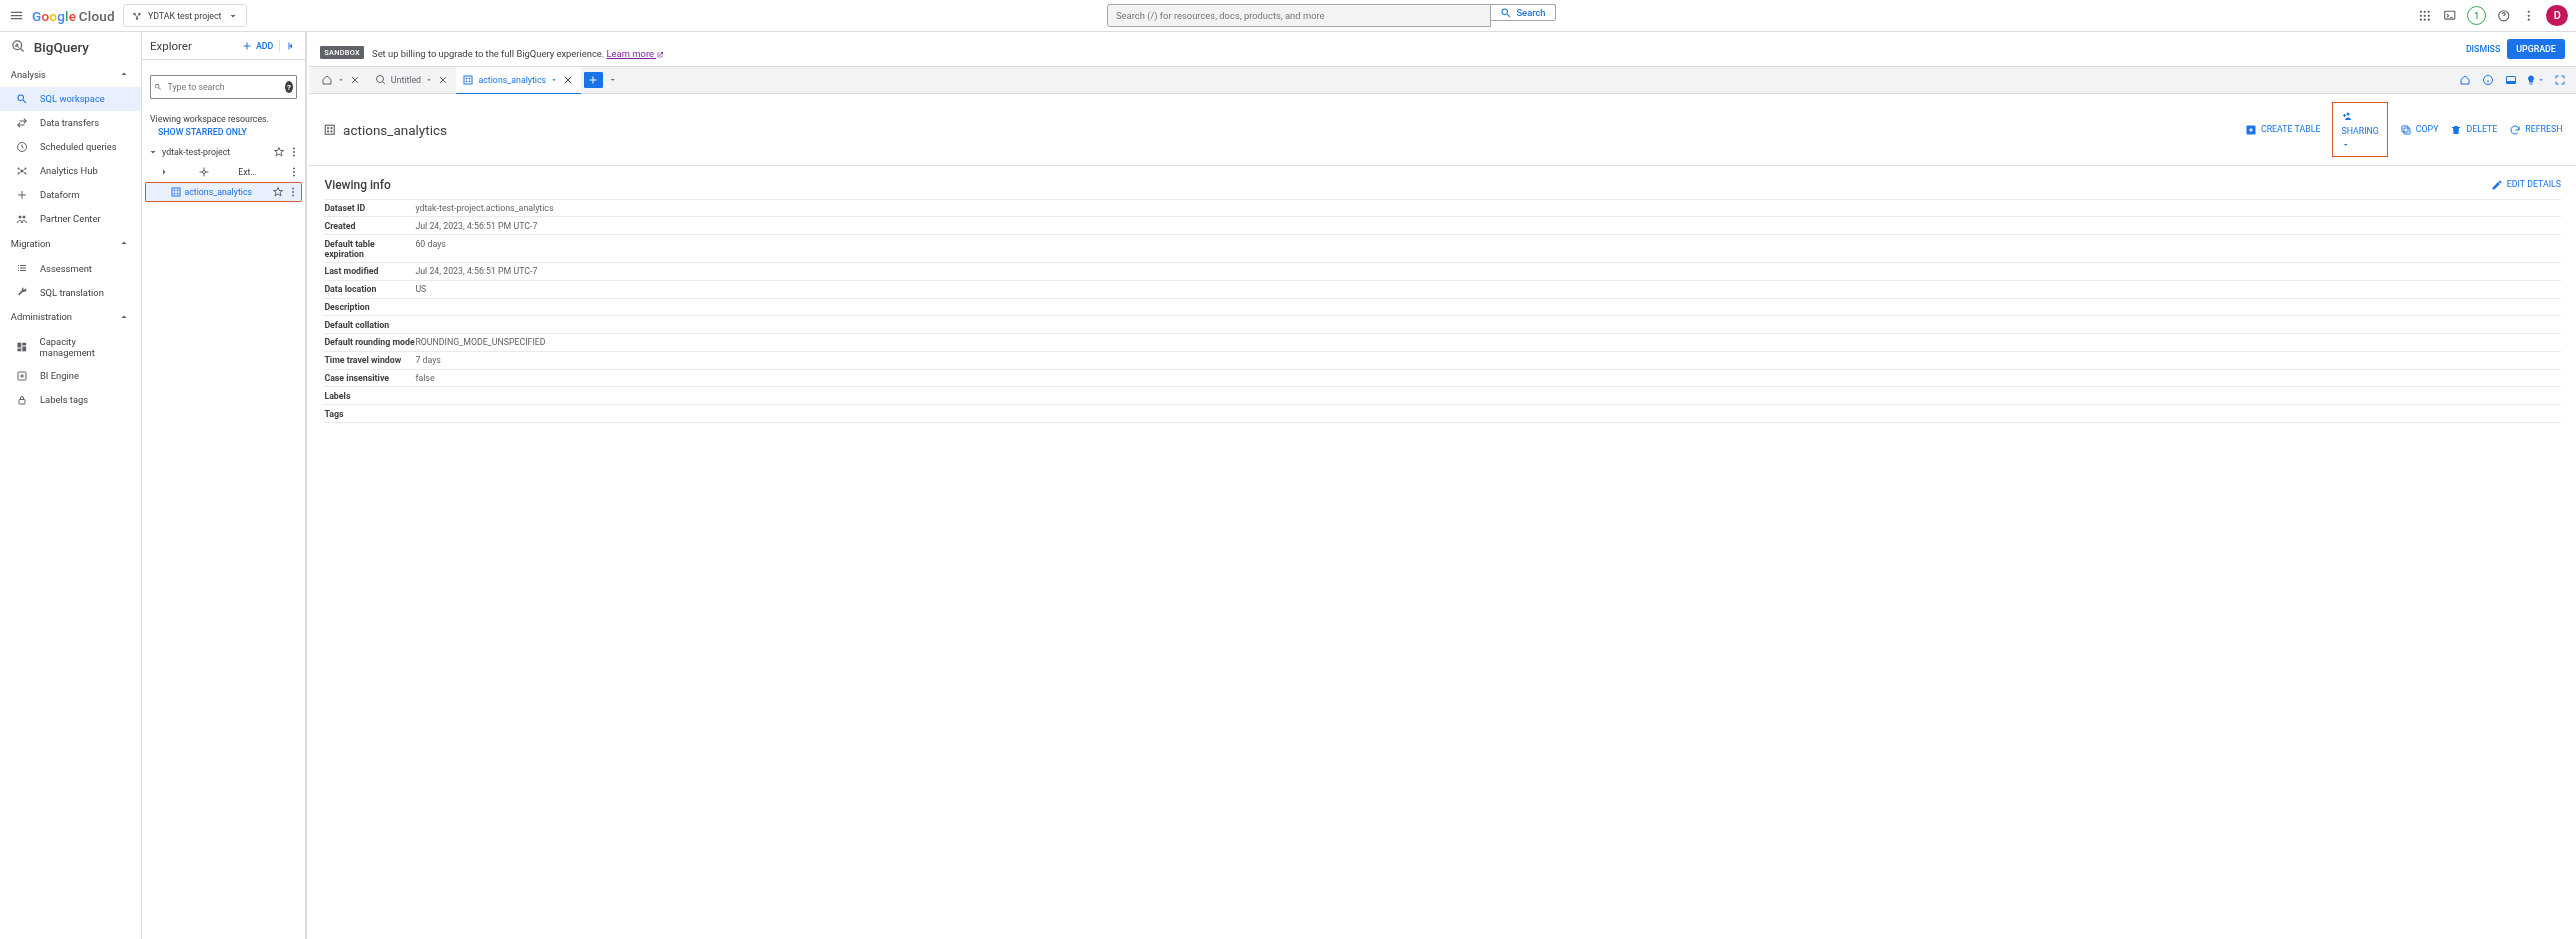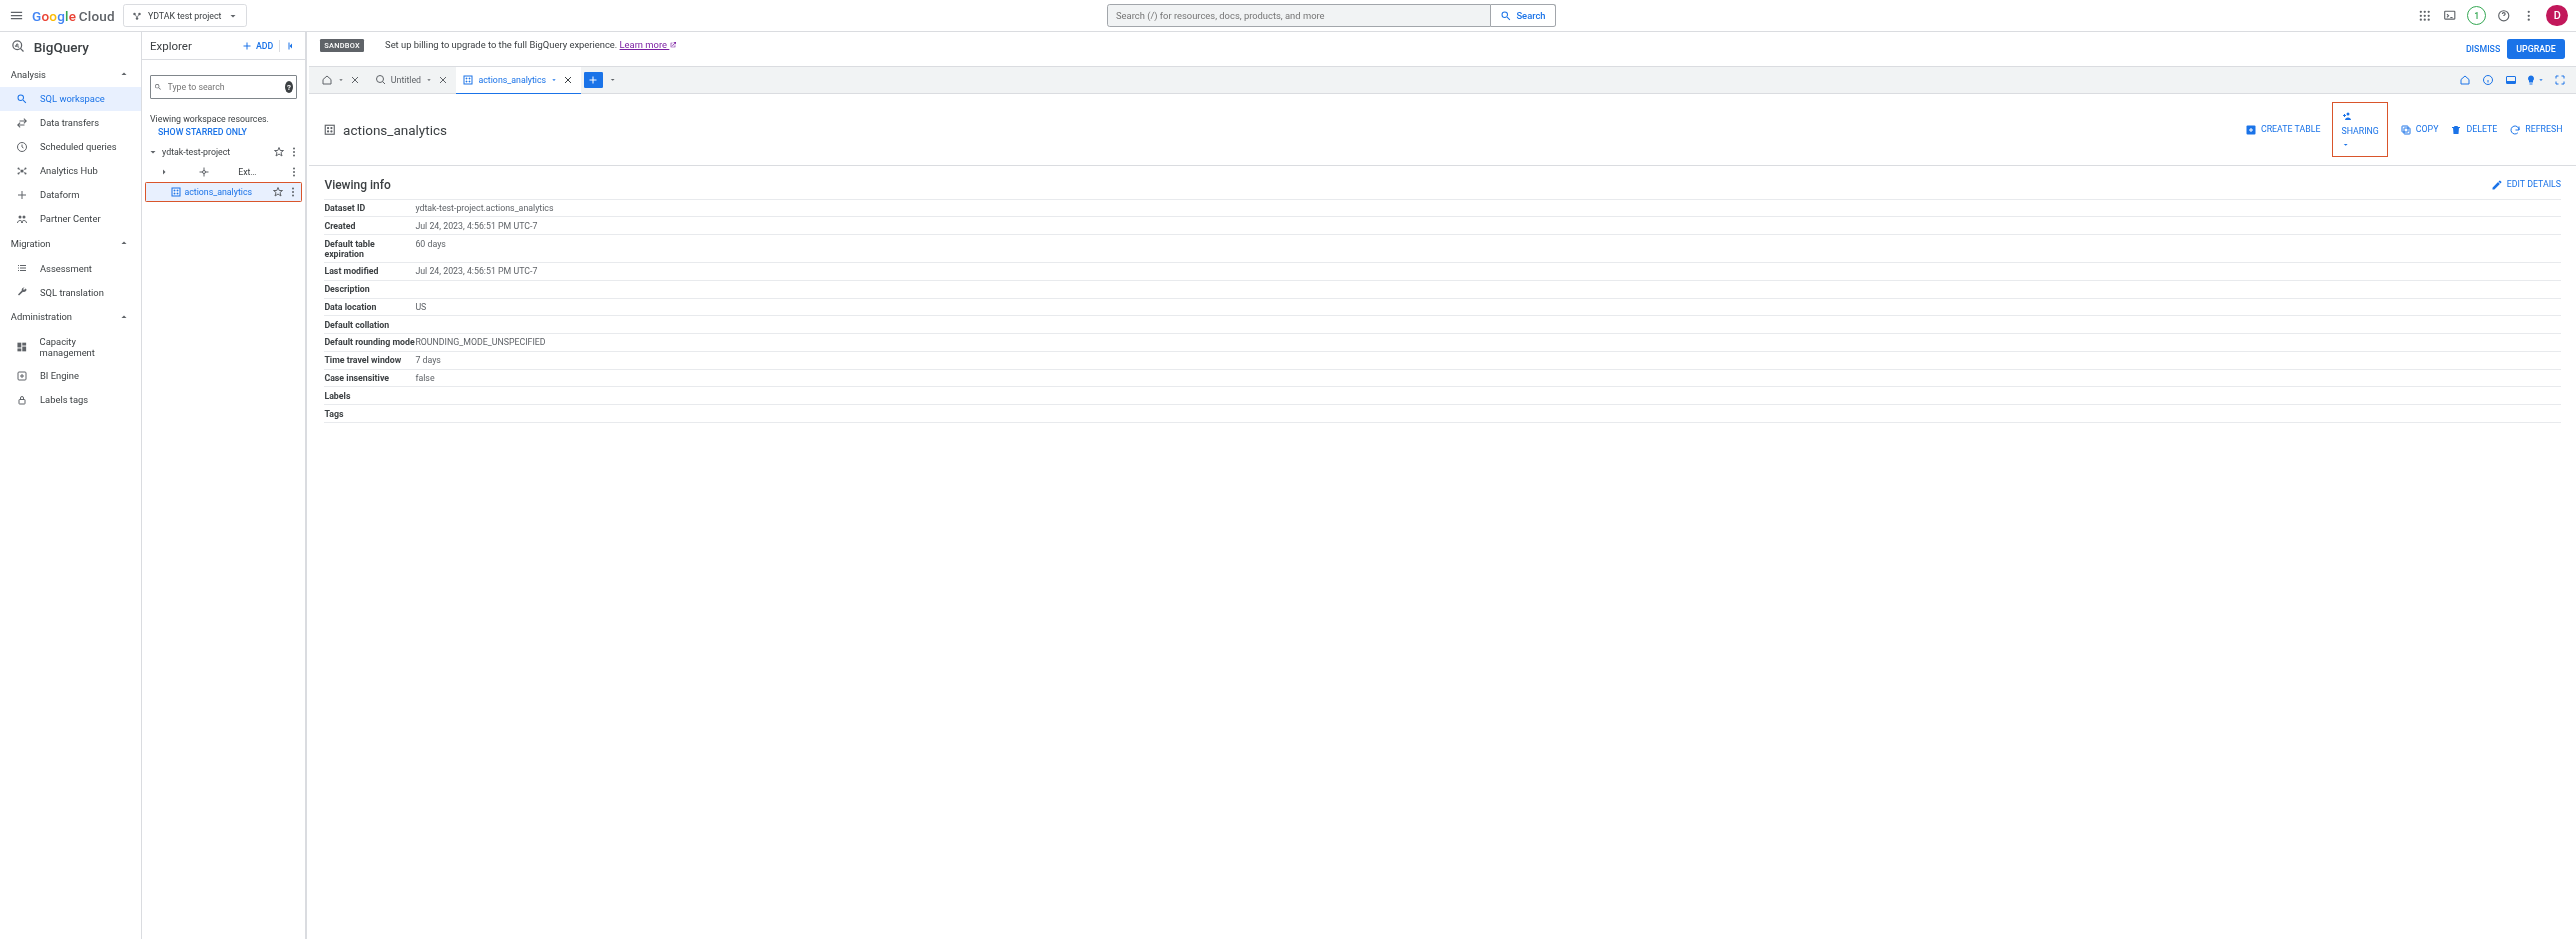--- a/index.html
+++ b/index.html
@@ -8,21 +8,21 @@
 
   
   .topbar { display:flex; align-items:center; height:32px; border-bottom:0.7px solid #dadce0; padding:0 8px; gap:8px; }
   .hamburger { width:16px; height:16px; color:#5f6368; cursor:pointer; }
   .gcloud-logo { display:flex; align-items:center; gap:2.7px; font-size:13.5px; letter-spacing:0.2px; color:#5f6368; font-weight:500; }
   .gcloud-logo .c1{color:#4285F4;} .gcloud-logo .c2{color:#EA4335;} .gcloud-logo .c3{color:#FBBC05;} .gcloud-logo .c4{color:#34A853;}
   .project-picker { display:flex; align-items:center; gap:5.4px; border:0.7px solid #dadce0; border-radius:2.7px; height:23px; padding:0 6.7px; cursor:pointer; }
   .searchbox-wrap { flex:1; display:flex; justify-content:center; }
   .searchbox { display:flex; align-items:center; width:384px; max-width:384px; border:0.7px solid #a2a6ab; border-radius:2.7px 0 0 2.7px; height:23px; padding:0 8px; background:#f1f3f4; }
   .searchbox input { flex:1; border:none; background:transparent; outline:none; font-size:9.4px; }
-  .search-btn { display:flex; align-items:center; gap:4px; border:0.7px solid #a2a6ab; border-left:none; border-radius:0 2.7px 2.7px 0; height:23px; padding:0 9.4px; color:#1a73e8; background:#fff; cursor:pointer; font-size:9.4px; font-weight:500; }
+  .search-btn { display:flex; align-items:center; gap:4px; border:0.7px solid #a2a6ab; border-left:none; border-radius:0 2.7px 2.7px 0; height:17px; padding:0 9.4px; color:#1a73e8; background:#fff; cursor:pointer; font-size:9.4px; font-weight:500; }
   .top-right { display:flex; align-items:center; gap:9.4px; margin-left:auto; }
   .icon-btn { width:16px; height:16px; color:#5f6368; cursor:pointer; display:flex; align-items:center; justify-content:center; }
   .badge-circle { width:19px; height:19px; border:1.3px solid #34a853; border-radius:50%; display:flex; align-items:center; justify-content:center; color:#34a853; font-size:8.8px; font-weight:500; }
   .avatar { width:21.6px; height:21.6px; border-radius:50%; background:#c2185b; color:#fff; display:flex; align-items:center; justify-content:center; font-size:10.8px; font-weight:500; }
 
   
   .app-body { display:flex; height:calc(100vh - 32px); }
   .nav-pane { width:142px; flex-shrink:0; border-right:0.7px solid #dadce0; overflow-y:auto; }
   .nav-header { display:flex; align-items:center; gap:8px; padding:6.7px 10.8px; font-size:13.5px; color:#3c4043; font-weight:500; }
   .nav-section-hdr { display:flex; align-items:center; justify-content:space-between; padding:6.7px 10.8px; font-size:9.4px; color:#3c4043; cursor:pointer; }
@@ -48,21 +48,21 @@
   .tree-row { display:flex; align-items:center; gap:2.7px; height:20px; padding:0 2.7px; font-size:8.8px; color:#3c4043; cursor:pointer; }
   .tree-row .name { flex:1; white-space:nowrap; overflow:hidden; text-overflow:ellipsis; }
   .tree-row .row-actions { display:flex; align-items:center; gap:2.7px; }
   .tree-row.selected-row { background:#e8f0fe; color:#1a73e8; }
   .tree-row.selected-row svg { color:#1a73e8; }
   .highlight-orange { border:1.3px solid #d9552b; border-radius:1.3px; }
   .drag-handle { width:3.4px; align-self:stretch; cursor:col-resize; background:transparent; border-left:0.7px solid #dadce0; }
 
   
   .main-pane { flex:1; display:flex; flex-direction:column; overflow:hidden; }
-  .sandbox-bar { display:flex; align-items:flex-start; gap:21px; padding:6.7px 10.8px; border-bottom:0.7px solid #dadce0; background:#fff; }
+  .sandbox-bar { display:flex; align-items:flex-end; gap:8px; padding:6.7px 10.8px; border-bottom:0.7px solid #dadce0; background:#fff; }
   .sandbox-tag { background:#5f6368; color:#fff; font-size:7.4px; padding:2px 4px; letter-spacing:0.3px; border-radius:1.3px; font-weight:500; }
   .sandbox-bar .msg { font-size:9.4px; }
   .sandbox-bar a { color:#7b1fa2; text-decoration:underline; }
   .sandbox-right { margin-left:auto; display:flex; align-items:center; gap:6.7px; }
   .dismiss-btn { color:#1a73e8; font-weight:500; font-size:8.8px; cursor:pointer; }
   .upgrade-btn { background:#1a73e8; color:#fff; font-weight:500; font-size:8.8px; padding:5.4px 9.4px; border-radius:2.7px; cursor:pointer; border:none; }
 
   .tab-bar { display:flex; align-items:center; background:#f1f3f4; border-bottom:0.7px solid #dadce0; height:27px; padding-left:5.4px; }
   .tab { display:flex; align-items:center; gap:4px; height:27px; padding:0 6.7px; font-size:8.8px; color:#5f6368; cursor:pointer; }
   .tab.active { background:#fff; color:#1a73e8; border-bottom:1.3px solid #1a73e8; }
@@ -555,28 +555,28 @@
           </div>
           <div class="info-row">
             <div class="info-label">Default table expiration</div>
             <div class="info-value">60 days</div>
           </div>
           <div class="info-row">
             <div class="info-label">Last modified</div>
             <div class="info-value">Jul 24, 2023, 4:56:51 PM UTC-7</div>
           </div>
           <div class="info-row">
+            <div class="info-label">Data location</div>
+            <div class="info-value">US</div>
+          </div>
+          <div class="info-row">
             <div class="info-label">Description</div>
             <div class="info-value"></div>
           </div>
           <div class="info-row">
-            <div class="info-label">Data location</div>
-            <div class="info-value">US</div>
-          </div>
-          <div class="info-row">
             <div class="info-label">Default collation</div>
             <div class="info-value"></div>
           </div>
           <div class="info-row">
             <div class="info-label">Default rounding mode</div>
             <div class="info-value">ROUNDING_MODE_UNSPECIFIED</div>
           </div>
           <div class="info-row">
             <div class="info-label">Time travel window</div>
             <div class="info-value">7 days</div>

